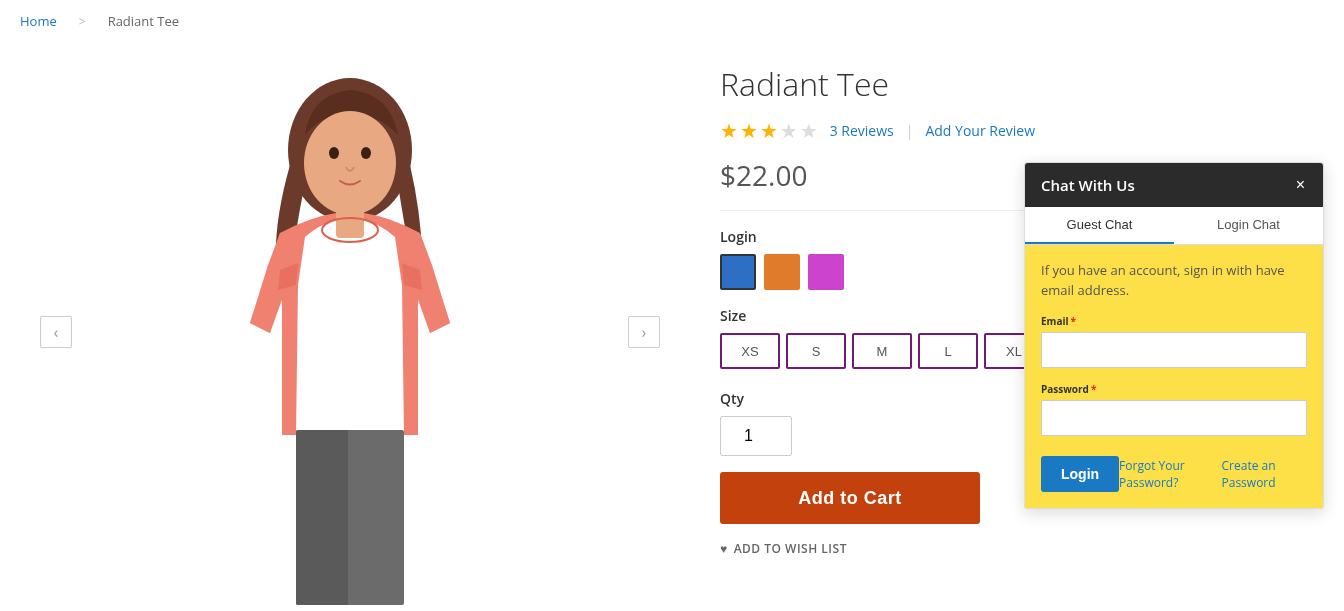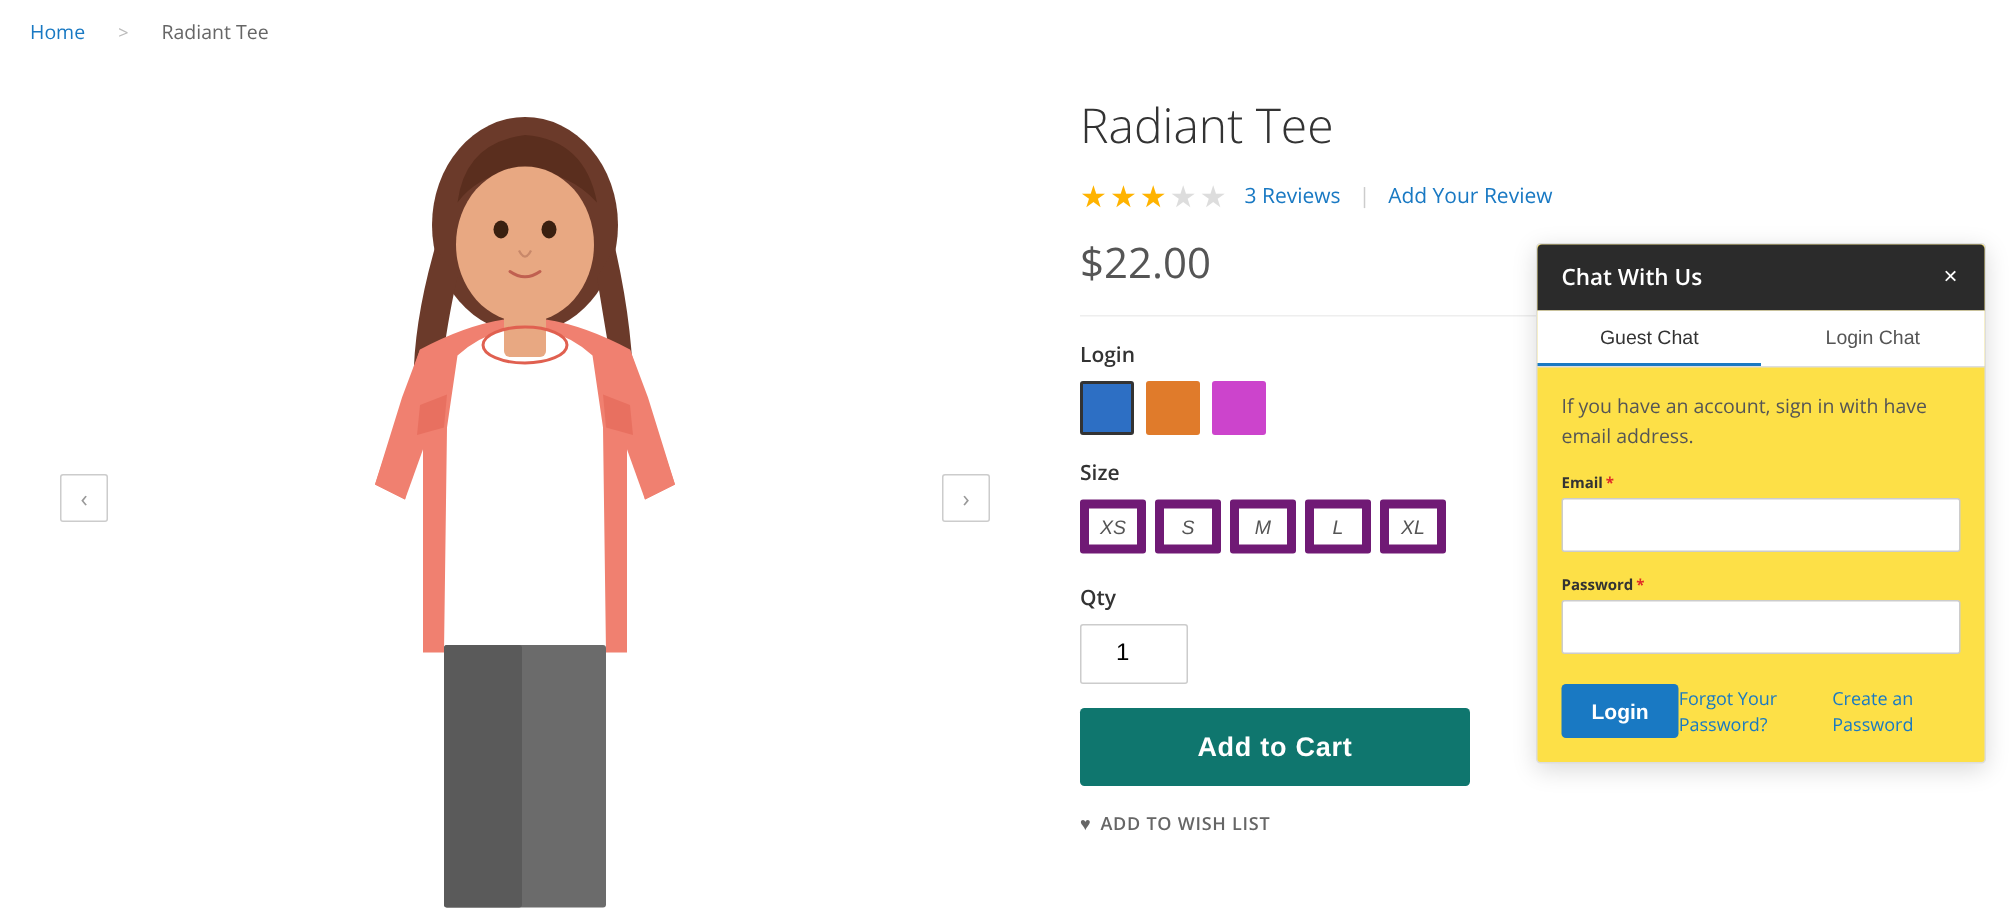--- a/index.html
+++ b/index.html
@@ -138,52 +138,51 @@
     .color-swatch.selected, .color-swatch:hover {
       border-color: #333;
     }
 
     .size-options {
       display: flex;
       gap: 6px;
       margin-bottom: 20px;
     }
     .size-btn {
-      width: 44px;
+      width: 60px;
       height: 36px;
-      border: 6px solid #701a75;
+      border: 2px solid #701a75;
       background: #fff;
       cursor: pointer;
       font-size: 13px;
       color: #555;
       border-radius: 2px;
       display: flex;
       align-items: center;
       justify-content: center;
-      font-style: italic;
     }
 
     .qty-row {
       margin-bottom: 16px;
     }
     .qty-input {
       width: 72px;
       height: 40px;
       border: 1px solid #ccc;
       text-align: center;
       font-size: 16px;
       padding: 4px;
       border-radius: 2px;
       outline: none;
     }
 
     .add-to-cart-btn {
       width: 260px;
       height: 52px;
-      background: #0f766e;
+      background: #c2410c;
       color: #fff;
       border: none;
       font-size: 18px;
       font-weight: 600;
       cursor: pointer;
       border-radius: 3px;
       letter-spacing: 0.5px;
       margin-bottom: 16px;
       display: block;
     }

